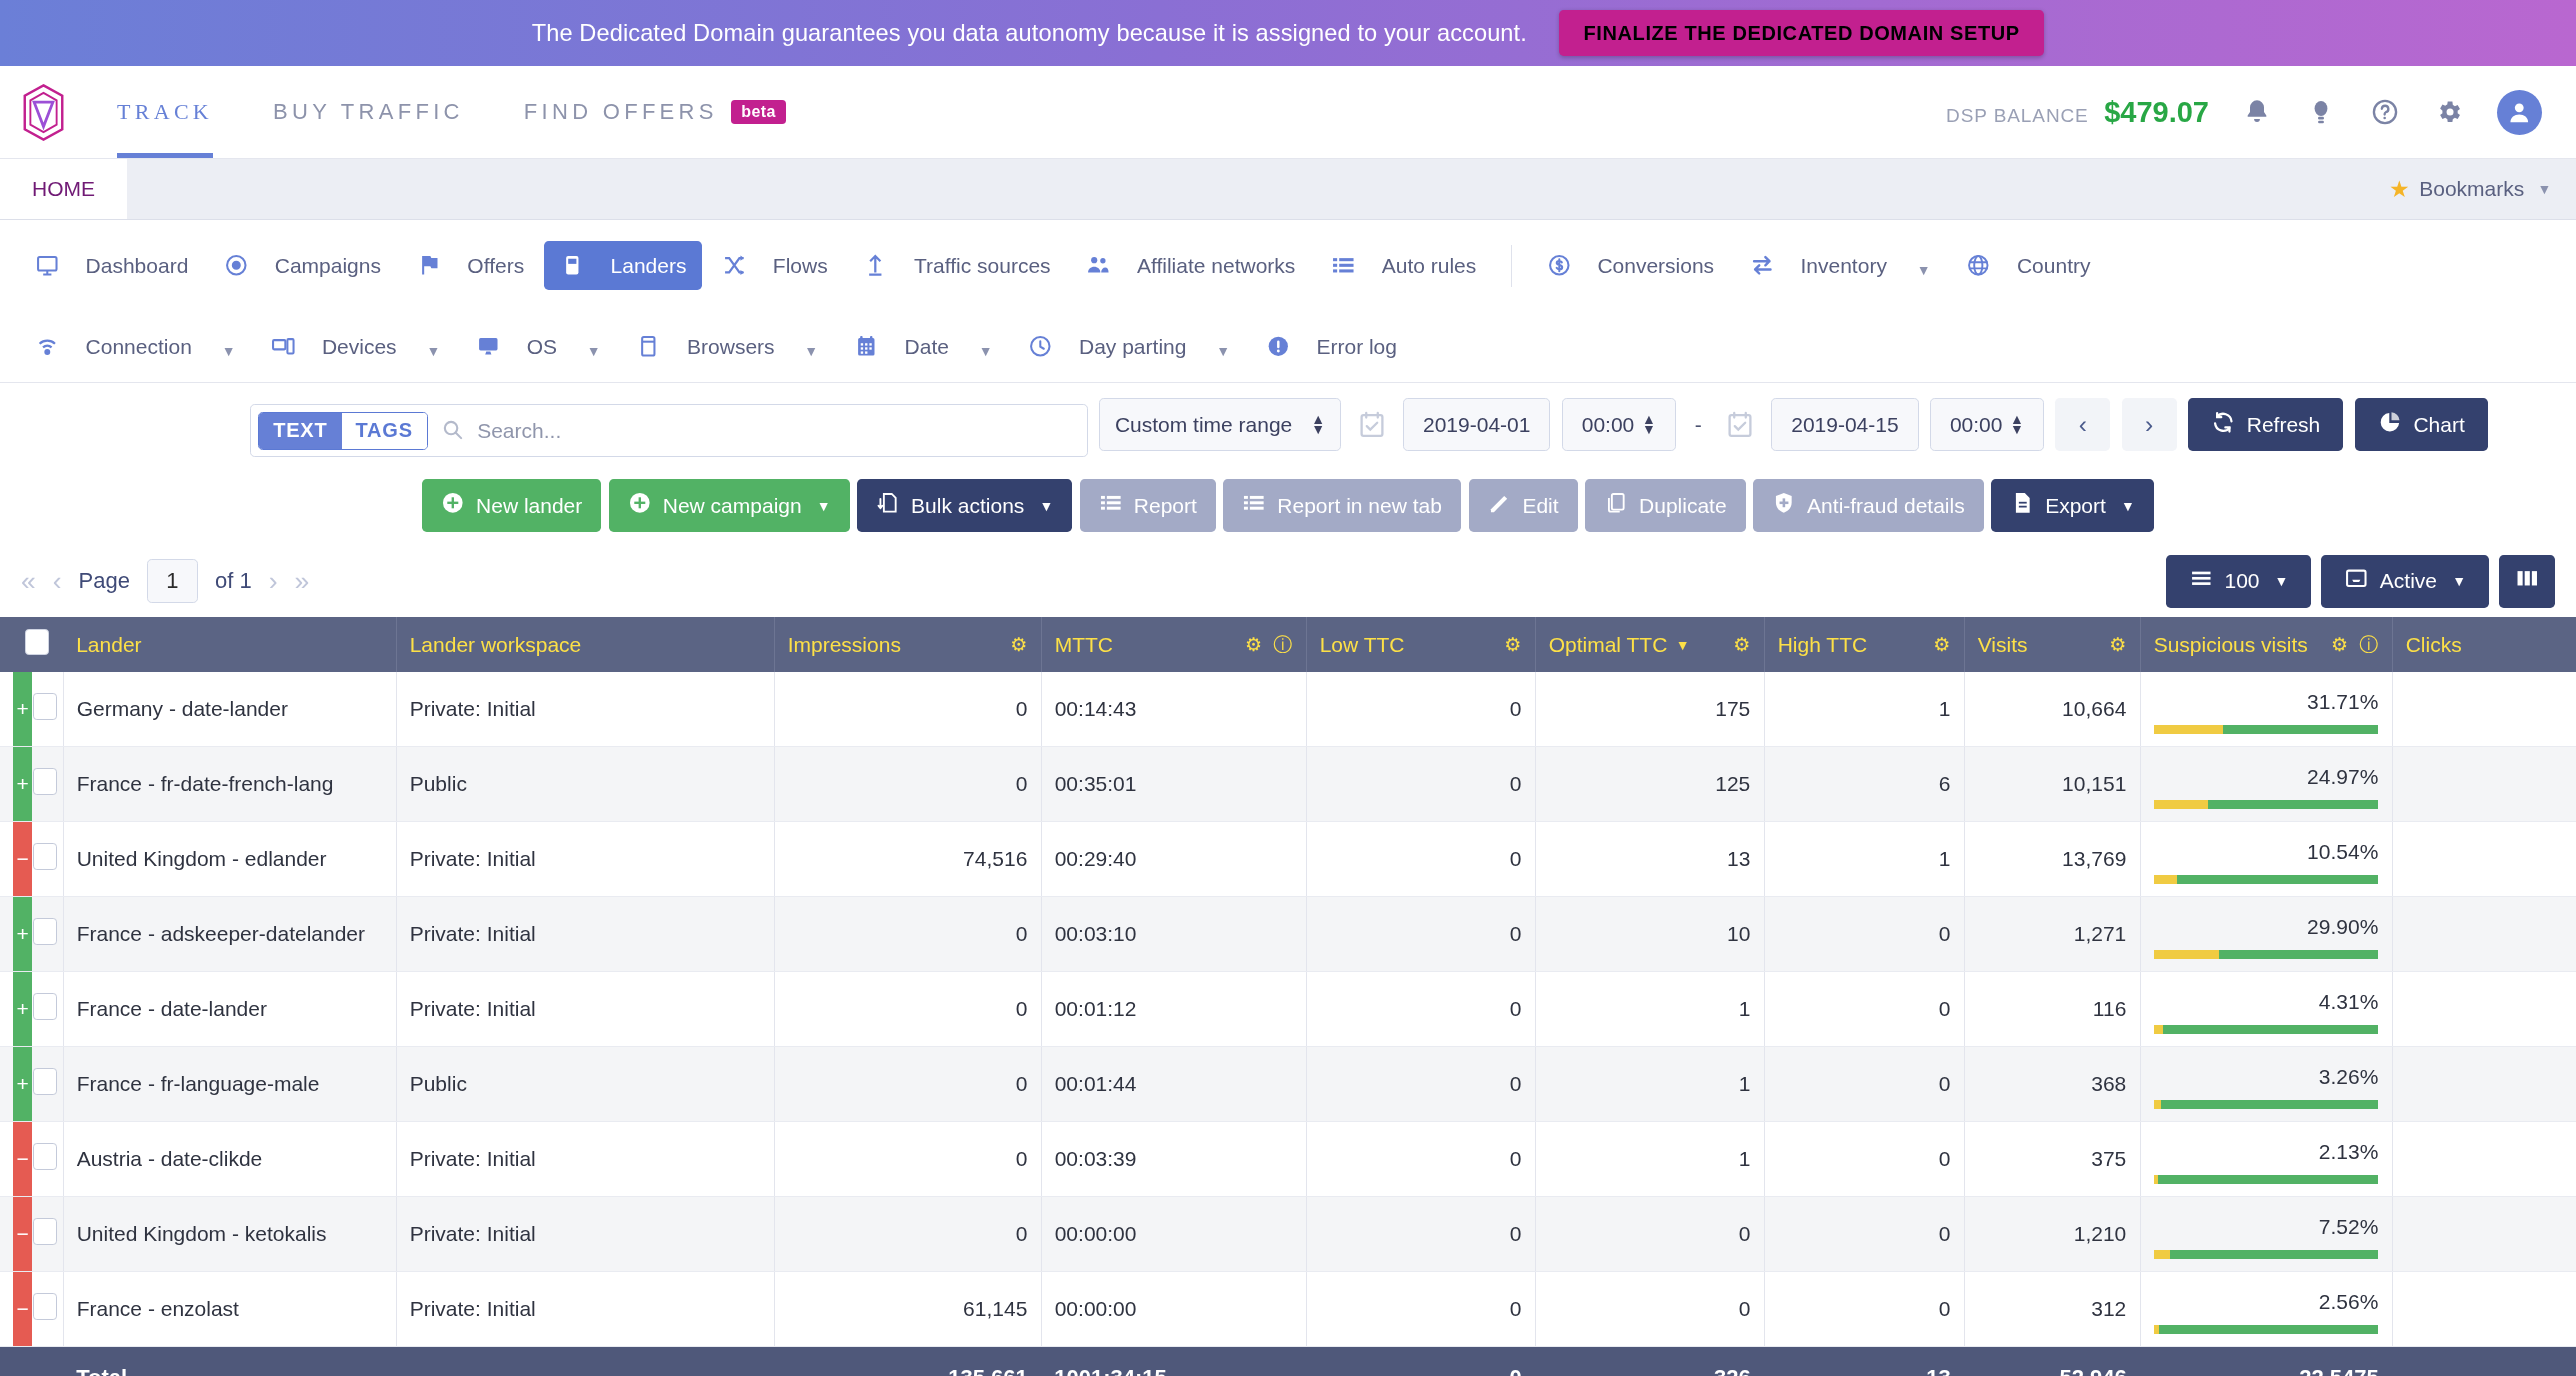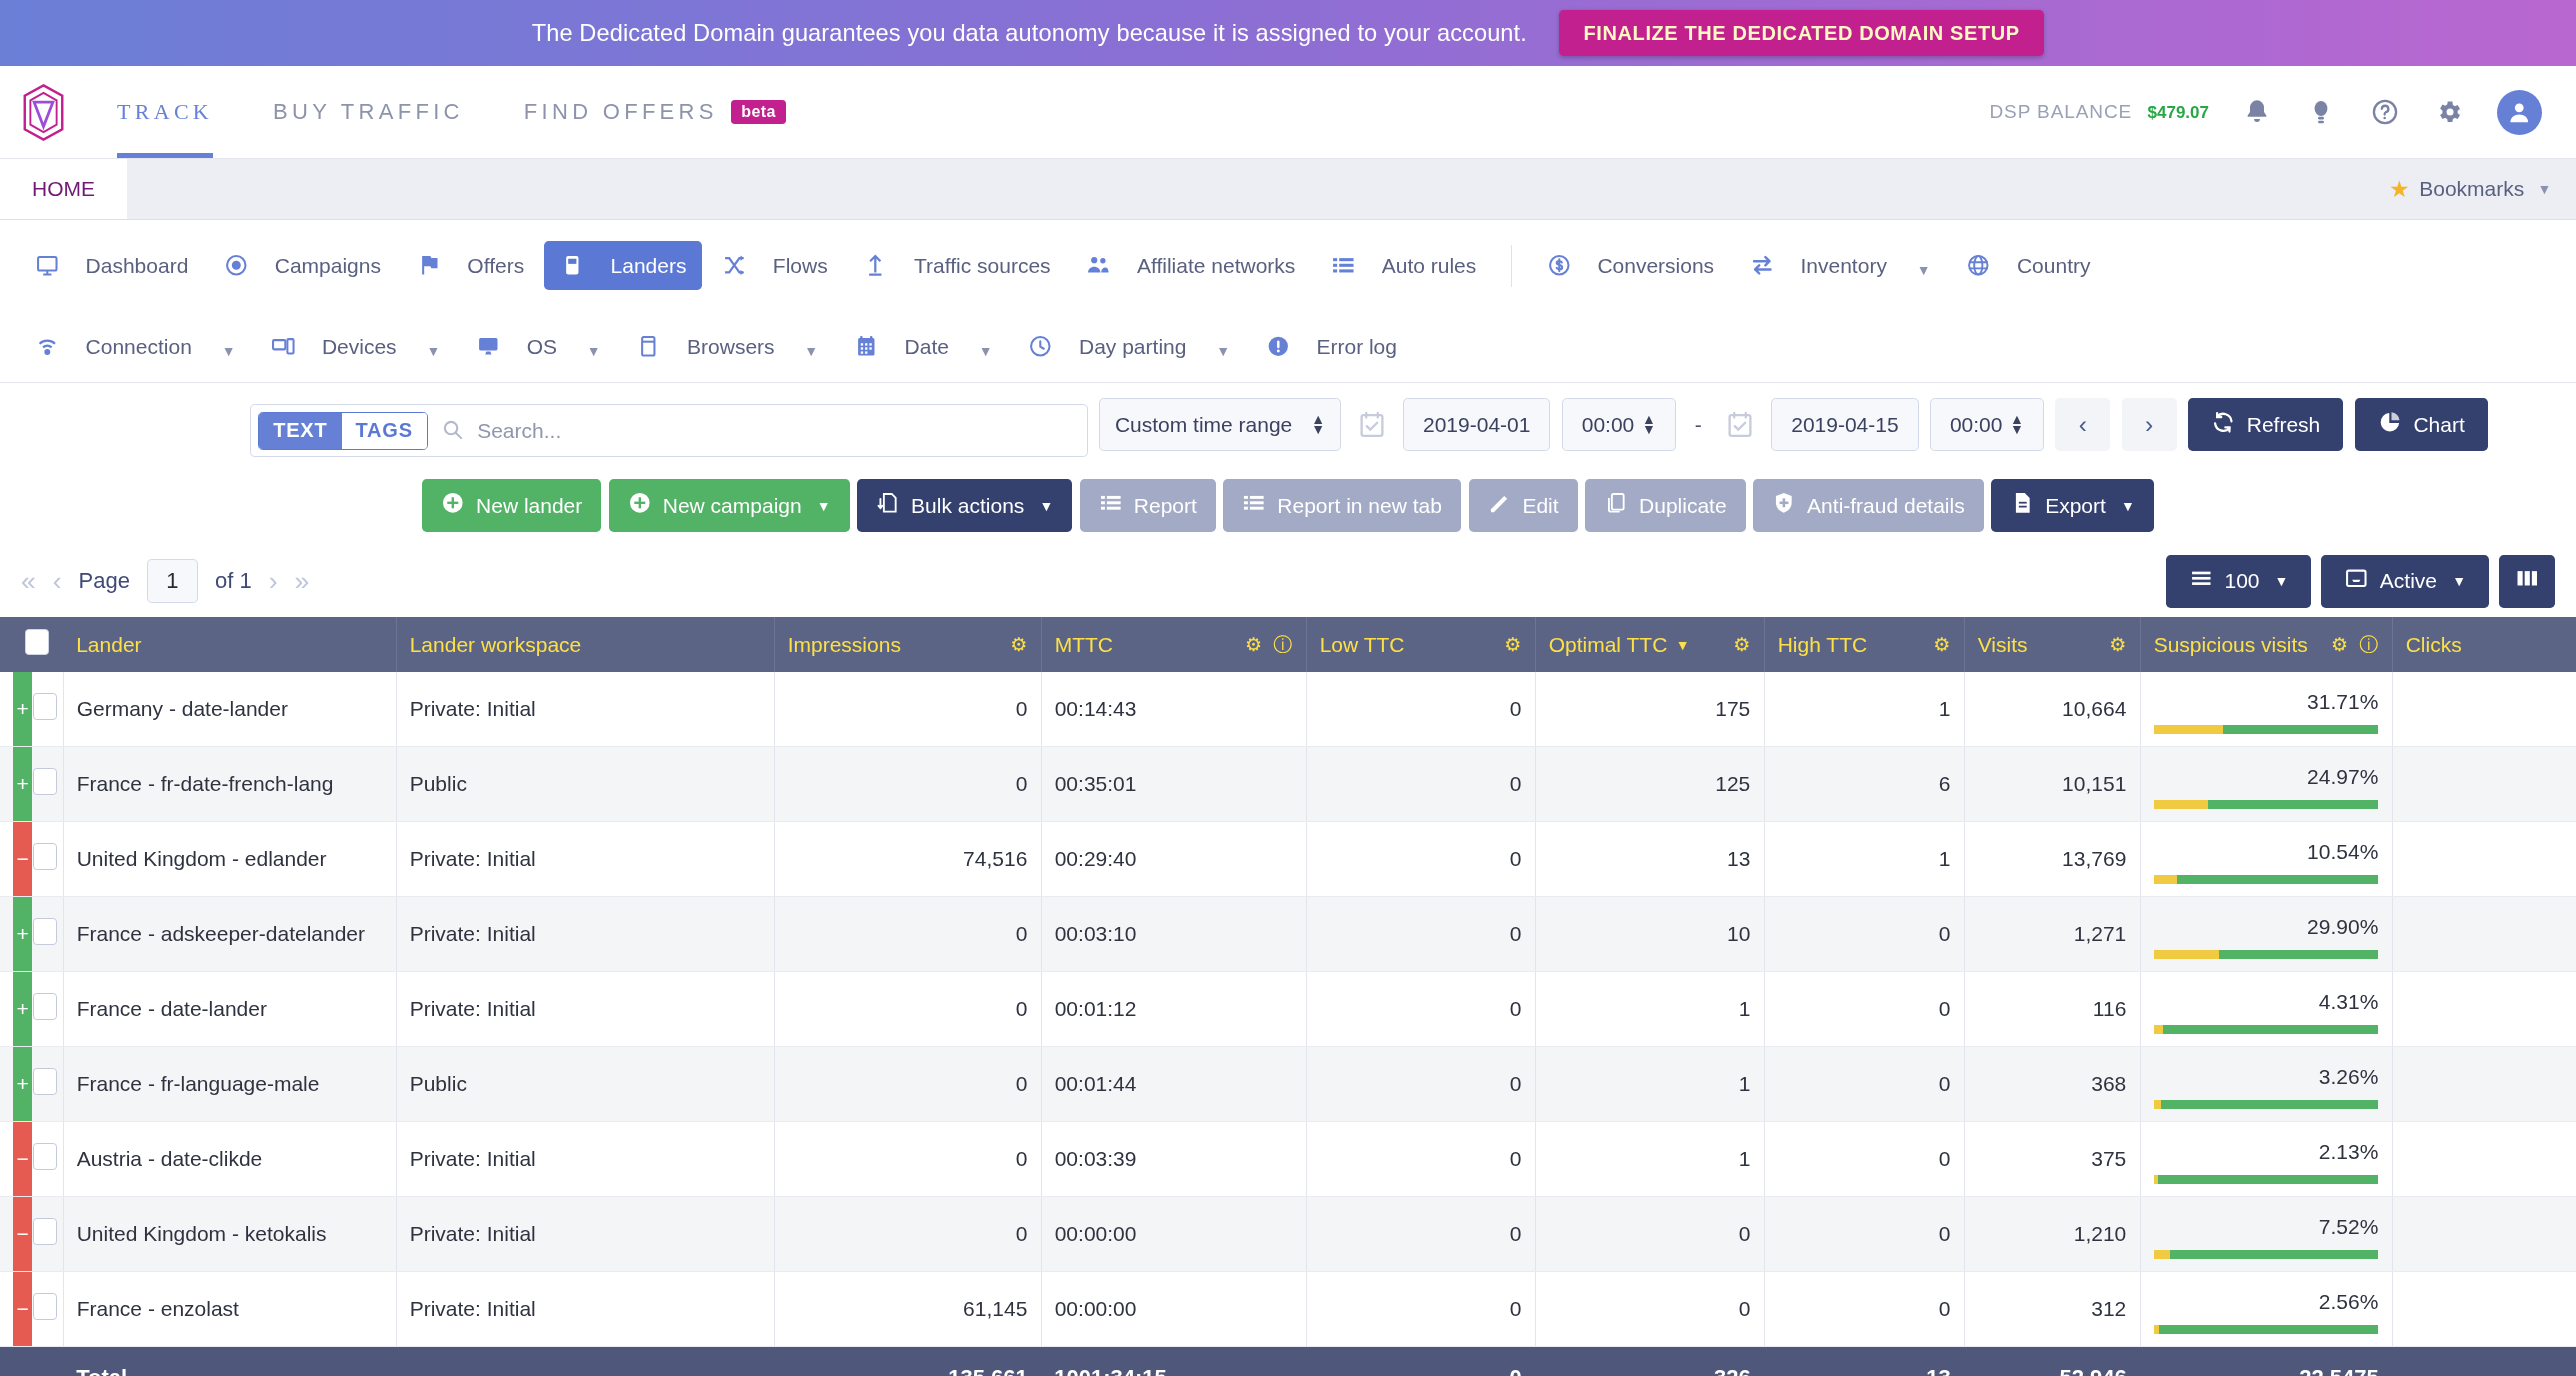--- a/index.html
+++ b/index.html
@@ -17,21 +17,21 @@
     background: linear-gradient(90deg, #6b7fd7 0%, #8a6fd4 45%, #b967d0 100%);
     display: flex;
     align-items: center;
     justify-content: center;
     gap: 32px;
     color: #fff;
   }
   .promo-text { font-size: 23.6px; letter-spacing: 0.1px; }
   .promo-btn {
     background: #c2208f;
-    color: #fef9c3;
+    color: #000000;
     border: none;
     border-radius: 4.7px;
     padding: 11.3px 24.6px;
     font-size: 20px;
     font-weight: bold;
     letter-spacing: 0.6px;
     cursor: pointer;
     box-shadow: 0 1.9px 4.7px rgba(0,0,0,.22);
   }
 
@@ -74,21 +74,21 @@
     padding: 2.8px 10.4px 3.8px;
     margin-left: 13.2px;
   }
   .topnav-right {
     margin-left: auto;
     display: flex;
     align-items: center;
     gap: 32px;
   }
   .dsp-label { font-size: 19px; color: #9aa0b5; letter-spacing: 0.9px; }
-  .dsp-value { font-size: 17px; color: #28a745; font-weight: bold; margin-left: 11.3px; }
+  .dsp-value { font-size: 29px; color: #28a745; font-weight: bold; margin-left: 11.3px; }
   .nav-icon { width: 32px; height: 32px; color: #7b83a5; cursor: pointer; display:flex; align-items:center; justify-content:center;}
   .avatar-btn {
     width: 45px; height: 45px; border-radius: 50%;
     background: #6680d6; display: flex; align-items: center; justify-content: center;
     cursor: pointer;
   }
 
   
   .tabstrip {
     height: 61px;

